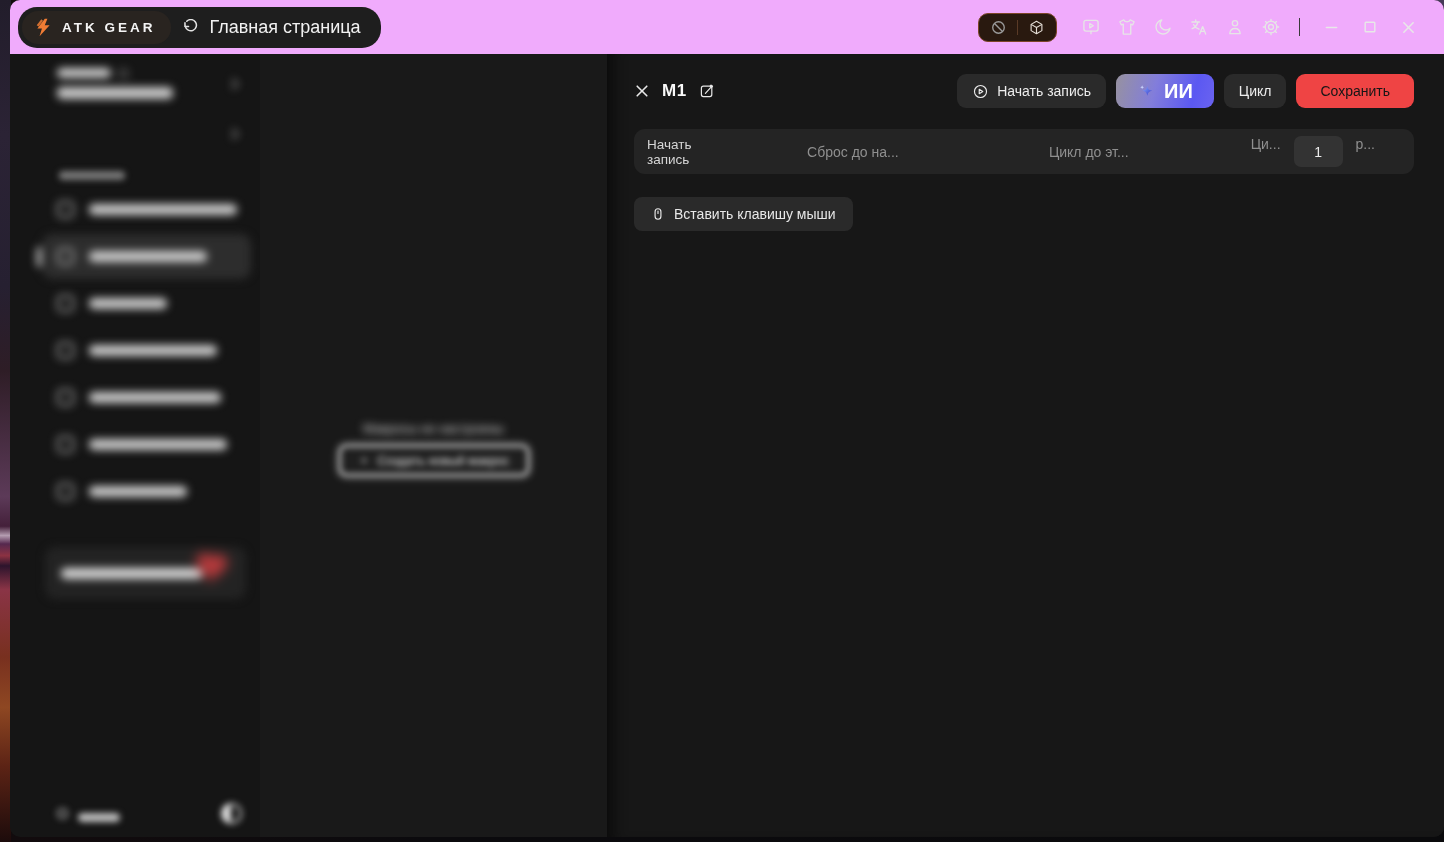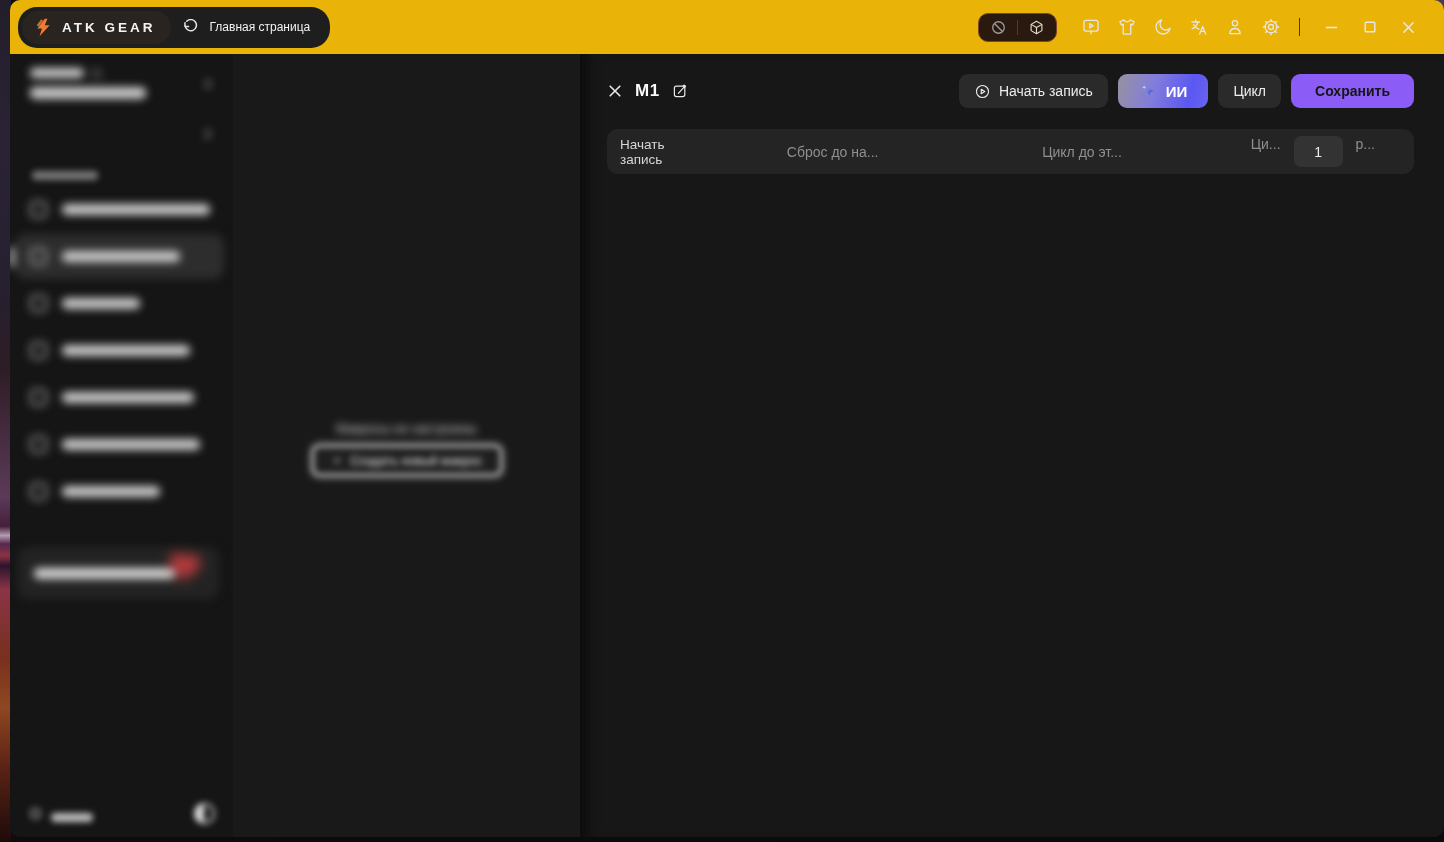--- a/index.html
+++ b/index.html
@@ -20,40 +20,40 @@
       #8e4722 84%, #5c2315 91%, #1c0b0b 100%);
   }
   .wallpaper-tr { position:absolute; right:0; top:0; width:16px; height:12px; background:#463a58; z-index:0; }
 
   
   .window { position:absolute; left:10px; top:0; right:0; bottom:5px; z-index:1;
     background:#151515; border-radius:10px; overflow:hidden;
     display:flex; flex-direction:column; }
 
   
-  .titlebar { flex:none; height:54px; background:#eab308; display:flex; align-items:center;
+  .titlebar { flex:none; height:54px; background:#f0abfc; display:flex; align-items:center;
     justify-content:space-between; padding:0 16px 0 8px; }
   .nav-pill { display:flex; align-items:center; gap:11px; background:#1e1e1e; border-radius:19px;
     padding:4px 20px 4px 4px; }
   .brand-chip { display:flex; align-items:center; gap:8px; background:#292420; border-radius:16px;
     padding:6px 15px 6px 11px; }
   .brand-text { color:#f4f4f4; font-weight:700; font-size:13.5px; letter-spacing:3px; white-space:nowrap; }
   .back-btn { color:#e3e3e3; display:flex; cursor:pointer; }
-  .home-label { color:#f2f2f2; font-size:12px; white-space:nowrap; cursor:pointer; }
+  .home-label { color:#f2f2f2; font-size:18px; white-space:nowrap; cursor:pointer; }
 
   .tb-right { display:flex; align-items:center; }
   .device-pill { display:flex; align-items:center; gap:10px; border:1px solid #7c4527; background:#29190f;
     border-radius:10px; padding:5px 11px; margin-right:16px; cursor:pointer; }
   .device-pill .pill-div { width:1px; height:15px; background:#5a3a26; }
   .tb-icon { color:#e6e6e6; padding:0 8px; cursor:pointer; display:flex; align-items:center; }
   .tb-divider { width:1px; height:18px; background:#3a3a3a; margin:0 12px 0 10px; }
   .win-btn { color:#e8e8e8; padding:0 11px; cursor:pointer; display:flex; align-items:center; }
 
   
-  .content { flex:1; display:flex; min-height:0; }
+  .content { flex:1; display:flex; min-height:0;padding-left:27px; }
 
   
   .sidebar { width:223px; flex:none; background:#151515; position:relative; }
   .bar { background:#c9c9c9; border-radius:5px; height:11px; }
   .device-block { margin:14px 18px 0 20px; filter:blur(4px); position:relative; }
   .device-block .l1 { display:flex; align-items:center; gap:8px; }
   .device-block .l1 .bar { width:54px; height:10px; }
   .device-block .sup { width:9px; height:9px; border:1.5px solid #bbb; border-radius:3px; }
   .device-block .l2 { width:116px; height:12px; margin-top:9px; }
   .sb-chevron { position:absolute; right:0; top:50%; transform:translateY(-50%); color:#cfcfcf; }
@@ -110,22 +110,22 @@
     box-shadow:inset 16px 0 14px -10px #0b0b0b; }
   .m-header { display:flex; align-items:center; height:34px; }
   .m-left { display:flex; align-items:center; gap:12px; }
   .icon-btn { display:flex; color:#e8e8e8; cursor:pointer; }
   .macro-name { font-size:17px; font-weight:700; color:#fafafa; letter-spacing:.5px; }
   .m-right { margin-left:auto; display:flex; align-items:center; gap:10px; }
   .btn { height:34px; border:none; border-radius:9px; display:inline-flex; align-items:center; gap:8px;
     padding:0 15px; font-size:14px; font-family:inherit; cursor:pointer; white-space:nowrap; }
   .btn-dark { background:#2a2a2a; color:#ededed; }
   .btn-ai { background:linear-gradient(105deg,#97929f 0%, #827ddb 40%, #5b58f2 78%, #6a63f0 100%);
-    color:#fff; font-weight:700; padding:0 21px; font-size:15px; }
-  .btn-save { background:#8b5cf6; color:#161616; padding:0 24px; font-weight:700; }
+    color:#fff; font-weight:700; padding:0 21px; font-size:20px; }
+  .btn-save { background:#ef4444; color:#161616; padding:0 24px; font-weight:400; }
 
   .mode-bar { margin-top:21px; height:45px; background:#242424; border-radius:11px;
     display:flex; align-items:center; padding:0 15px 0 13px; }
   .mode-label { color:#d6d6d6; font-size:13.5px; width:88px; flex:none; }
   .mode-pill { width:172px; height:35px; margin-left:14px; flex:none; background:#ffffff; color:#1c1c1c;
     border-radius:8px; display:flex; align-items:center; justify-content:center; font-size:14px; cursor:pointer; }
   .mode-opt { flex:1; text-align:center; color:#8f8f8f; font-size:14px; cursor:pointer; }
   .cycle { display:flex; align-items:flex-start; flex:none; color:#8f8f8f; font-size:14px; padding-right:24px;margin-left:44px; }
   .cycle-input { width:49px; height:31px; margin:0 13px; background:#333333; border:none; border-radius:7px;
     color:#ececec; text-align:center; font-size:14px; font-family:inherit; }
@@ -359,17 +359,24 @@
         <span class="mode-opt">Сброс до на...</span>
         <span class="mode-opt">Цикл до эт...</span>
         <span class="cycle">
           <span>Ци...</span>
           <input class="cycle-input" value="1" style="">
           <span>р...</span>
         </span>
       </div>
 
       <div class="insert-row">
+        <button class="btn-insert">
+          <svg width="14" height="14" viewBox="0 0 24 24" fill="none" stroke="currentColor" stroke-width="2" stroke-linecap="round">
+            <rect x="7" y="3" width="10" height="18" rx="5"></rect>
+              <path d="M12 7v4"></path>
+          </svg>
+          <span>Вставить клавишу мыши</span>
+        </button>
       </div>
 
     </div>
   </div>
 </div>
 
 </body></html>

